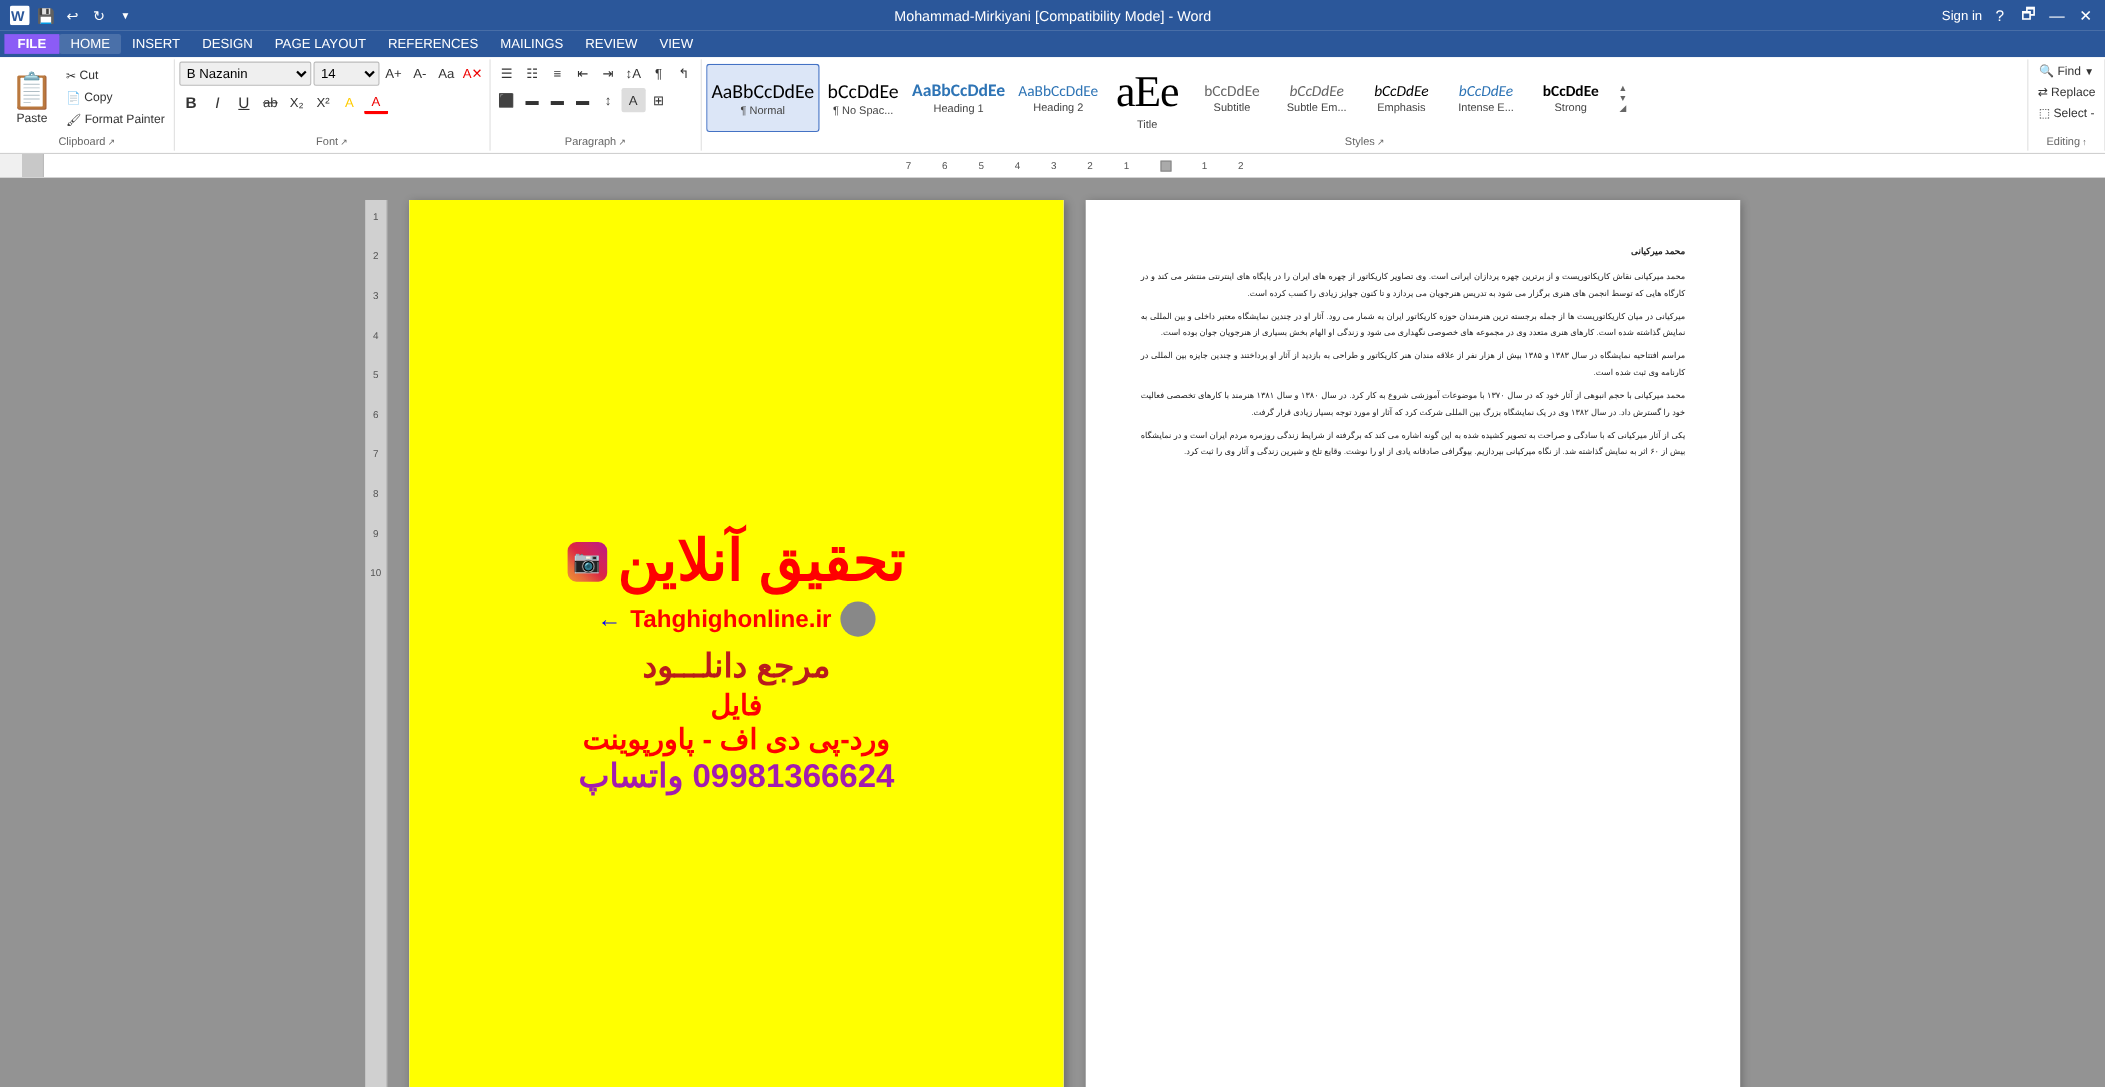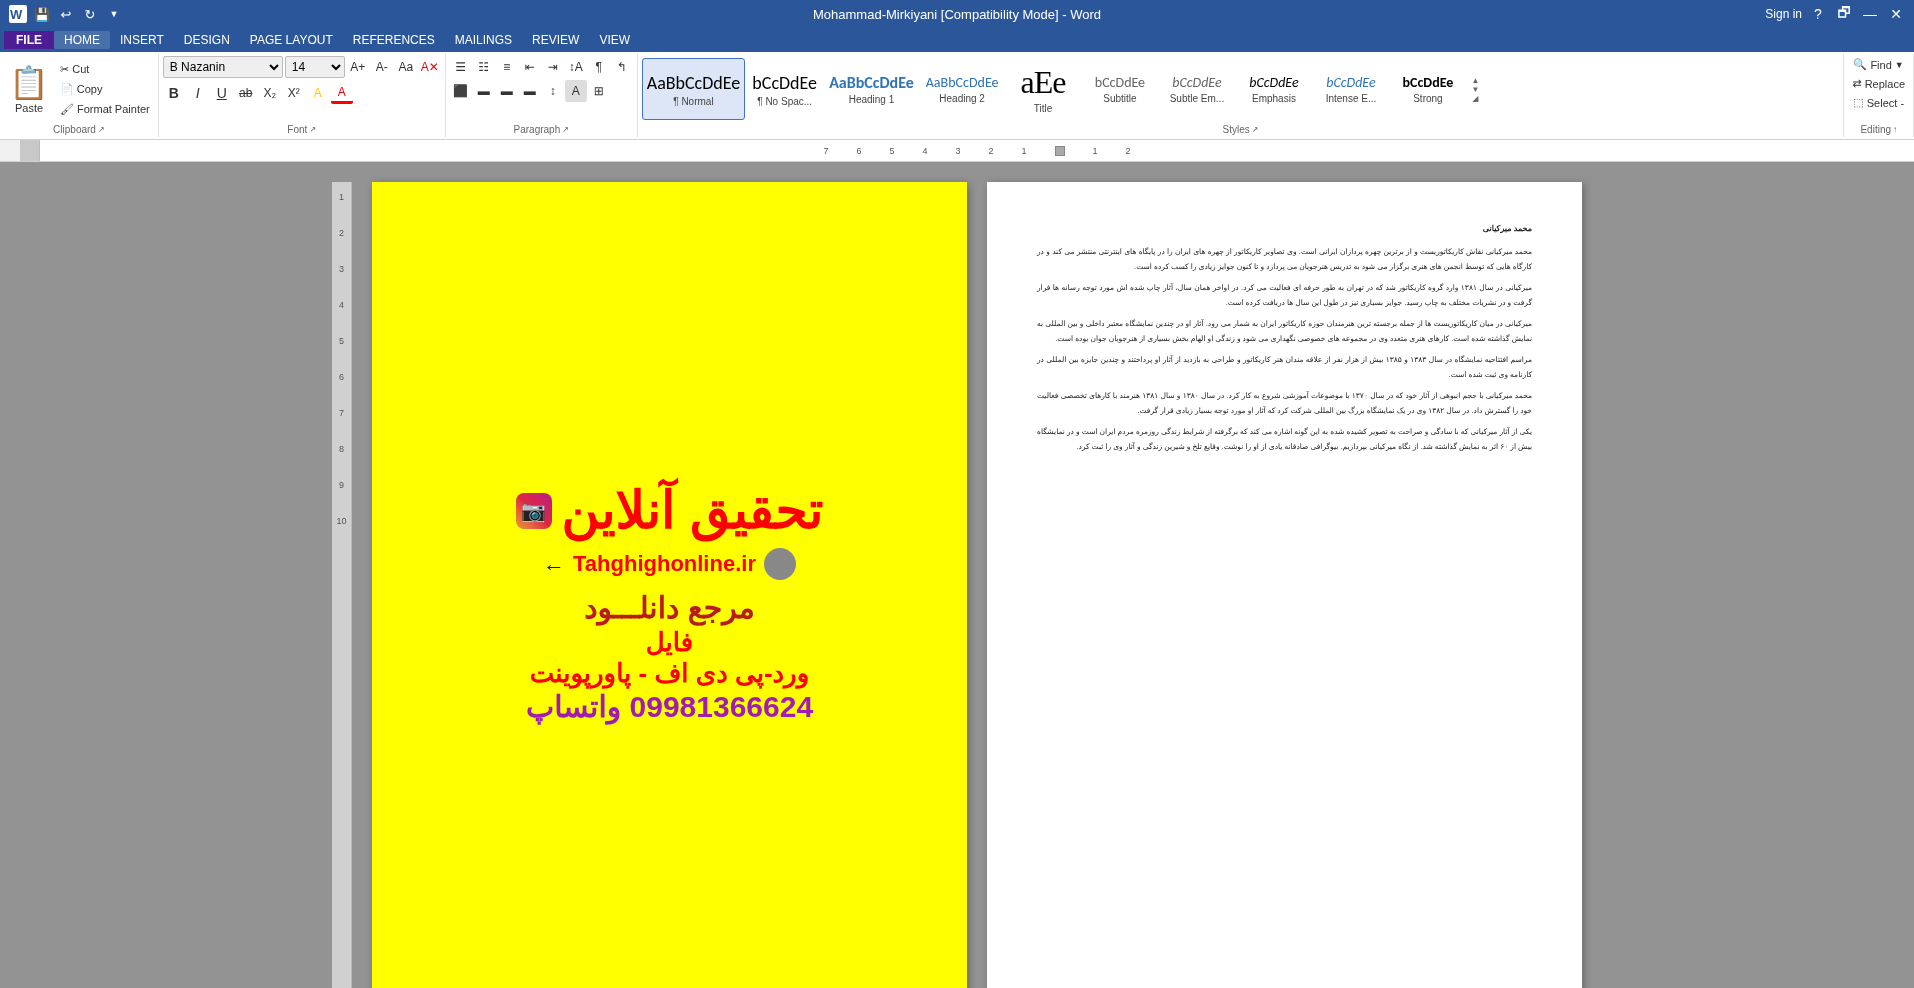--- a/index.html
+++ b/index.html
@@ -36,21 +36,21 @@
       padding: 0 4px;
     }
     .menu-item {
       color: white;
       padding: 2px 10px;
       font-size: 12px;
       cursor: pointer;
       border-radius: 2px;
     }
     .menu-item.file-btn {
-      background: #4c1d95;
+      background: #8b5cf6;
       padding: 2px 12px;
       border-radius: 0;
       font-weight: bold;
     }
 
     
     .paste-btn {
       display: flex;
       flex-direction: column;
       align-items: center;
@@ -444,21 +444,21 @@
         </div>
         <div class="style-item">
           <div class="style-preview" style="font-size:16px; color:#2e74b5; font-family:Calibri; font-weight:bold;">AaBbCcDdEe</div>
           <div class="style-label">Heading 1</div>
         </div>
         <div class="style-item">
           <div class="style-preview" style="font-size:14px; color:#2e74b5; font-family:Calibri;">AaBbCcDdEe</div>
           <div class="style-label">Heading 2</div>
         </div>
         <div class="style-item">
-          <div class="style-preview" style="font-size:32px; font-family:'Times New Roman',serif; letter-spacing:-1px;">aЕе</div>
+          <div class="style-preview" style="font-size:40px; font-family:'Times New Roman',serif; letter-spacing:-1px;">aЕе</div>
           <div class="style-label">Title</div>
         </div>
         <div class="style-item">
           <div class="style-preview" style="font-size:14px; color:#666; font-family:Calibri;">bCcDdEe</div>
           <div class="style-label">Subtitle</div>
         </div>
         <div class="style-item">
           <div class="style-preview" style="font-size:14px; color:#666; font-style:italic; font-family:Calibri;">bCcDdEe</div>
           <div class="style-label">Subtle Em...</div>
         </div>
@@ -563,23 +563,20 @@
     </div>
   </div>
 
   <div class="page">
     <div class="page2-content">
       <div class="page2-title">محمد میرکیانی</div>
       <div class="page2-para" style="font-size:7.5px; line-height:2;">
         محمد میرکیانی نقاش کاریکاتوریست و از برترین چهره پردازان ایرانی است. وی تصاویر کاریکاتور از چهره های ایران را در پایگاه های اینترنتی منتشر می کند و در کارگاه هایی که توسط انجمن های هنری برگزار می شود به تدریس هنرجویان می پردازد و تا کنون جوایز زیادی را کسب کرده است.
       </div>
       <div class="page2-para" style="font-size:7.5px; line-height:2;">
-        میرکیانی در سال ۱۳۸۱ وارد گروه کاریکاتور شد که در تهران به طور حرفه ای فعالیت می کرد. در اواخر همان سال، آثار چاپ شده اش مورد توجه رسانه ها قرار گرفت و در نشریات مختلف به چاپ رسید. جوایز بسیاری نیز در طول این سال ها دریافت کرده است.
-      </div>
-      <div class="page2-para" style="font-size:7.5px; line-height:2;">
         میرکیانی در میان کاریکاتوریست ها از جمله برجسته ترین هنرمندان حوزه کاریکاتور ایران به شمار می رود. آثار او در چندین نمایشگاه معتبر داخلی و بین المللی به نمایش گذاشته شده است. کارهای هنری متعدد وی در مجموعه های خصوصی نگهداری می شود و زندگی او الهام بخش بسیاری از هنرجویان جوان بوده است.
       </div>
       <div class="page2-para" style="font-size:7.5px; line-height:2;">
         مراسم افتتاحیه نمایشگاه در سال ۱۳۸۳ و ۱۳۸۵ بیش از هزار نفر از علاقه مندان هنر کاریکاتور و طراحی به بازدید از آثار او پرداختند و چندین جایزه بین المللی در کارنامه وی ثبت شده است.
       </div>
       <div class="page2-para" style="font-size:7.5px; line-height:2;">
         محمد میرکیانی با حجم انبوهی از آثار خود که در سال ۱۳۷۰ با موضوعات آموزشی شروع به کار کرد. در سال ۱۳۸۰ و سال ۱۳۸۱ هنرمند با کارهای تخصصی فعالیت خود را گسترش داد. در سال ۱۳۸۲ وی در یک نمایشگاه بزرگ بین المللی شرکت کرد که آثار او مورد توجه بسیار زیادی قرار گرفت.
       </div>
       <div class="page2-para" style="font-size:7.5px; line-height:2;">
         یکی از آثار میرکیانی که با سادگی و صراحت به تصویر کشیده شده به این گونه اشاره می کند که برگرفته از شرایط زندگی روزمره مردم ایران است و در نمایشگاه بیش از ۶۰ اثر به نمایش گذاشته شد. از نگاه میرکیانی بپردازیم. بیوگرافی صادقانه یادی از او را نوشت. وقایع تلخ و شیرین زندگی و آثار وی را ثبت کرد.

